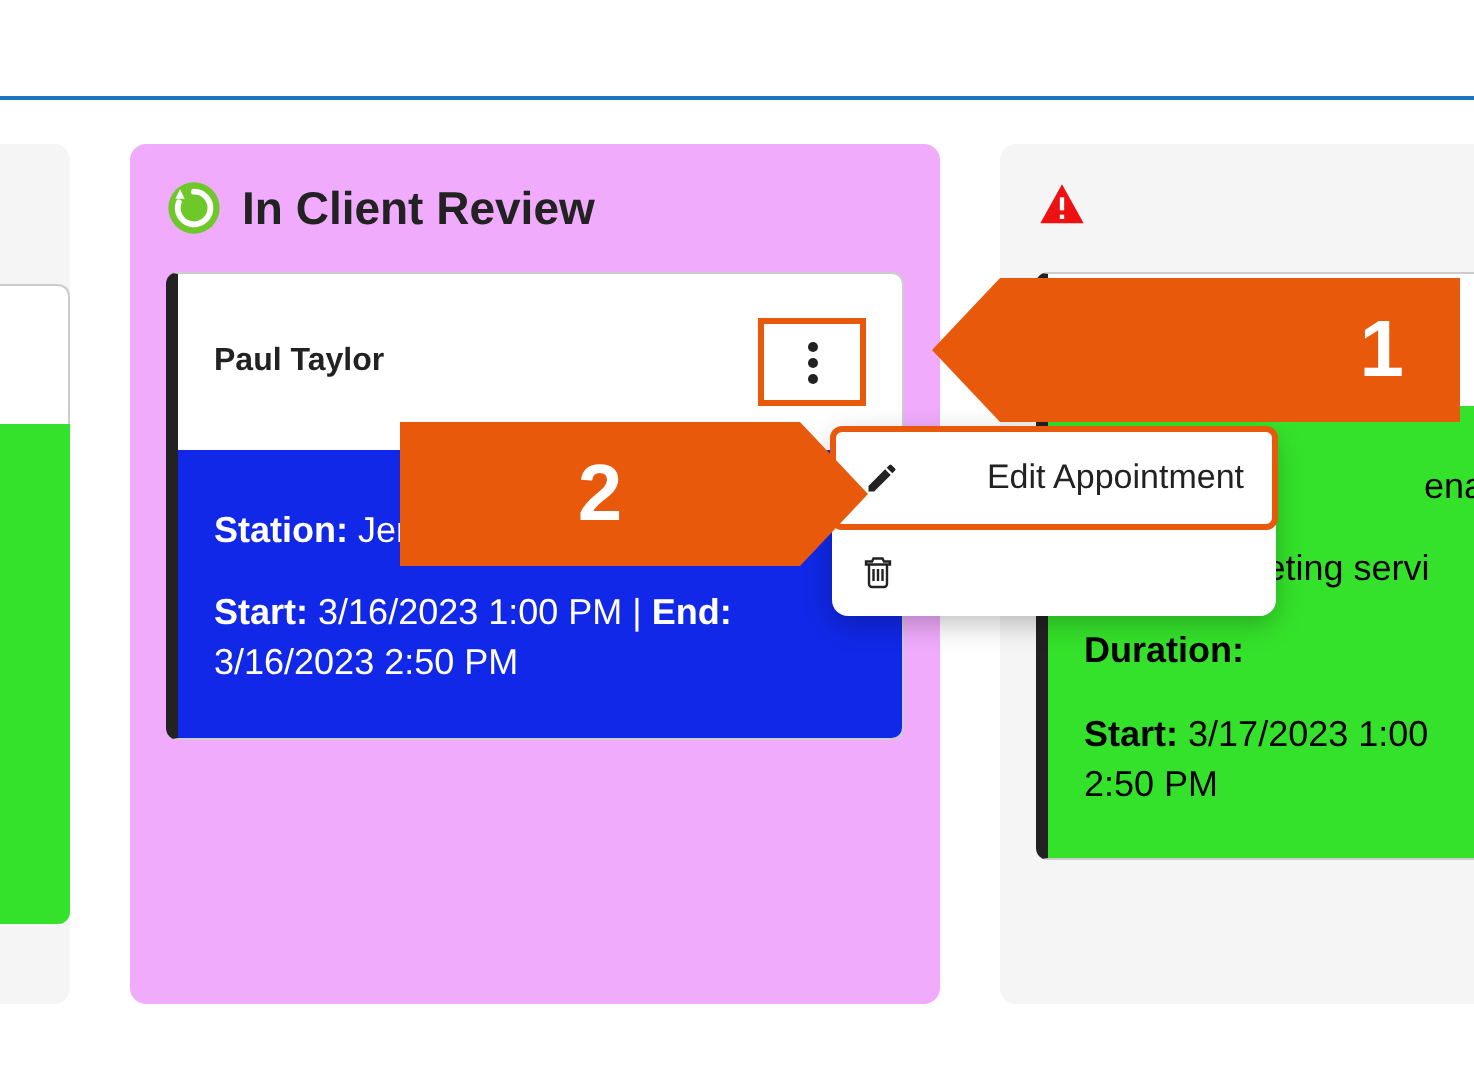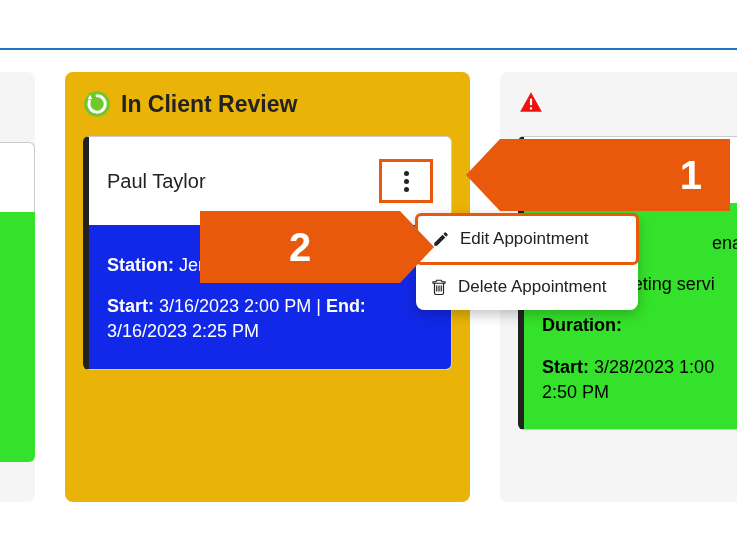--- a/index.html
+++ b/index.html
@@ -21,21 +21,21 @@
   }
   .board {
     position: absolute;
     top: 72px;
     left: -20px;
     display: flex;
     gap: 30px;
   }
   .column {
     width: 405px;
-    background: #eab308;
+    background: #f0abfc;
     border-radius: 8px;
     padding: 18px 18px 24px 18px;
   }
   .col-left-sliver {
     width: 55px;
     background: #f5f5f5;
     border-radius: 0 8px 8px 0;
     position: relative;
     height: 430px;
   }
@@ -83,22 +83,22 @@
     overflow: hidden;
     position: relative;
   }
   .card-head {
     padding: 22px 18px 22px 18px;
     display: flex;
     justify-content: space-between;
     align-items: center;
   }
   .card-name {
-    font-size: 20px;
-    font-weight: 400;
+    font-size: 16px;
+    font-weight: 700;
     color: #222;
   }
   .dots-btn {
     border: 3px solid #e8590c;
     width: 54px;
     height: 44px;
     display: flex;
     align-items: center;
     justify-content: center;
     position: relative;
@@ -151,20 +151,21 @@
     align-items: center;
     gap: 10px;
     padding: 13px 14px;
     font-size: 17px;
     color: #222;
   }
   .menu-item.highlight {
     border: 3px solid #e8590c;
     margin: -1px;
     border-radius: 6px;
+    justify-content: space-between;
   }
   .menu-icon { width:18px; height:18px; flex-shrink:0; }
   
   .callout {
     position: absolute;
     background: #e8590c;
     color: #fff;
     font-size: 40px;
     font-weight: 700;
     display: flex;
@@ -238,24 +239,24 @@
           </div>
         </div>
       </div>
       <div class="card-body blue">
         <p>
           <b>Station:</b>
           <span>Jer</span>
         </p>
         <p>
           <b>Start:</b>
-          <span>3/16/2023 2:00 PM</span>
+          <span>3/16/2023 1:00 PM</span>
           <span>|</span>
           <b>End:</b>
-          <span>3/16/2023 2:25 PM</span>
+          <span>3/16/2023 2:50 PM</span>
         </p>
       </div>
     </div>
   </div>
 
   <div class="col-right">
     <div class="col-header">
       <span class="icon warn-icon">
         <svg viewBox="0 0 24 24" width="26" height="26">
           <path d="M12 2 L22 20 L2 20 Z" fill="#e11"></path>
@@ -272,21 +273,21 @@
         </p>
         <p>
           <b>Task:</b>
           <span>Marketing servi</span>
         </p>
         <p>
           <b>Duration:</b>
         </p>
         <p>
           <b>Start:</b>
-          <span>3/28/2023 1:00</span><br>
+          <span>3/17/2023 1:00</span><br>
           <span>2:50 PM</span>
         </p>
       </div>
     </div>
   </div>
 
 </div>
 
 <div class="menu">
   <div class="menu-item highlight">
@@ -296,21 +297,20 @@
         </svg>
     </span>
     <span>Edit Appointment</span>
   </div>
   <div class="menu-item">
     <span class="menu-icon">
       <svg viewBox="0 0 24 24" width="18" height="18">
           <path d="M6 7h12v13a2 2 0 0 1-2 2H8a2 2 0 0 1-2-2V7zm3-4h6l1 2h4v2H4V5h4l1-2zM9 10v8m3-8v8m3-8v8" fill="none" stroke="#222" stroke-width="1.6"></path>
         </svg>
     </span>
-    <span>Delete Appointment</span>
   </div>
 </div>
 
 <div class="callout c1">
   <span>1</span>
 </div>
 <div class="callout c2">
   <span>2</span>
 </div>
 

